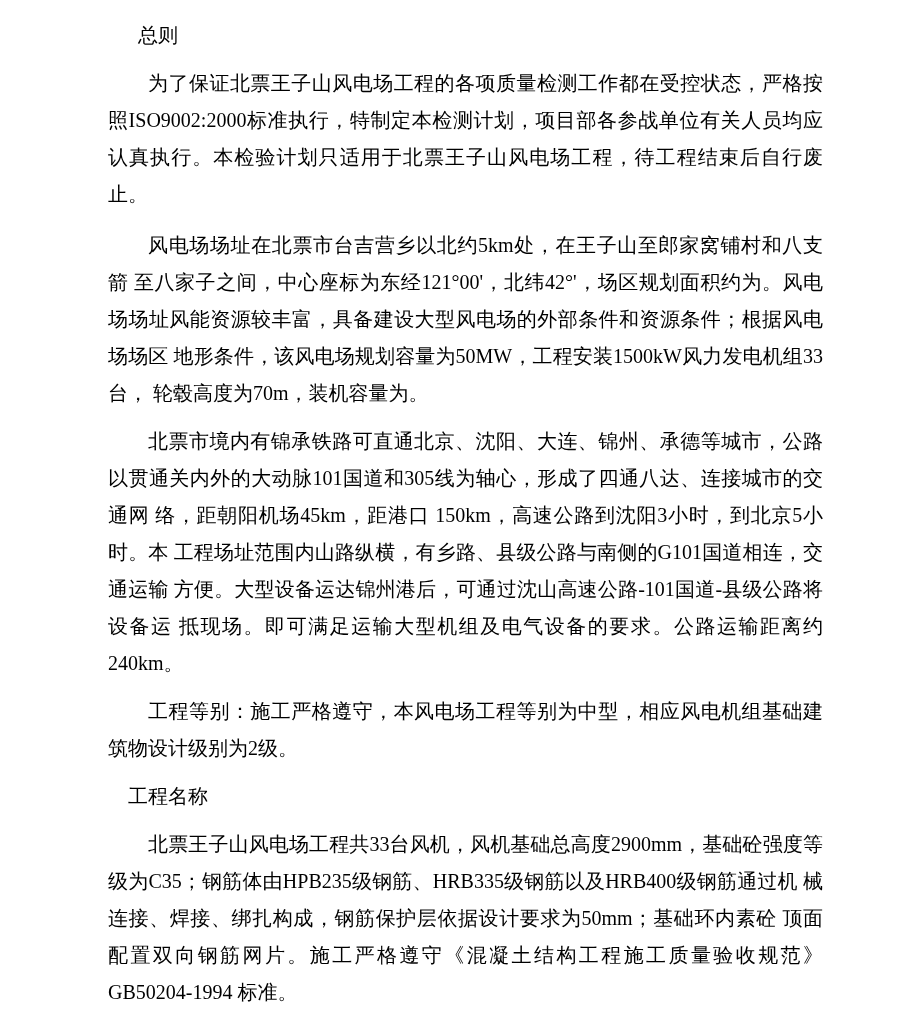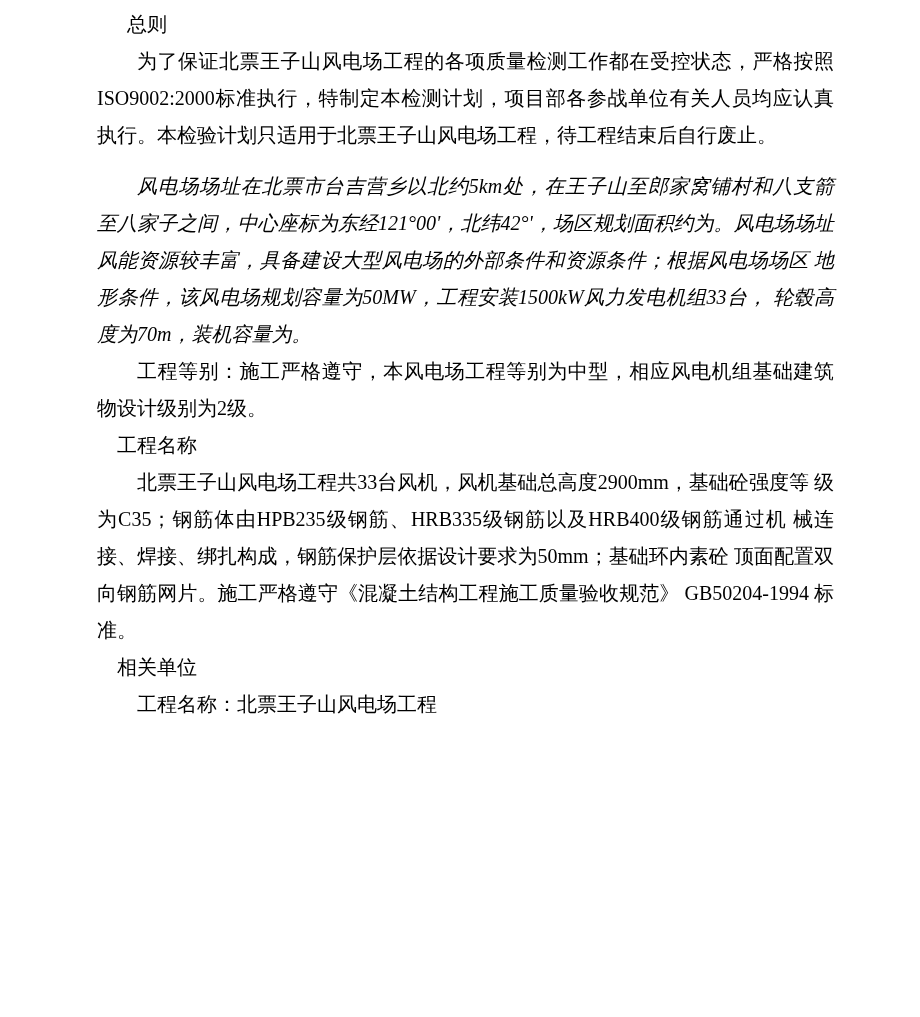--- a/index.html
+++ b/index.html
@@ -12,43 +12,44 @@
     min-height: 1017px;
     box-sizing: border-box;
     background: #ffffff;
     color: #000000;
     padding: 6px 86px 12px 97px;
     font-family: "Liberation Serif", "DejaVu Serif", serif;
     font-size: 20px;
     line-height: 37px;
   }
   .para {
-    margin: 0;
+    margin: 11px;
     text-align: justify;
     word-break: break-word;
   }
   .t0  { text-indent: 0; }
   .t1  { text-indent: 1em; }
   .t15 { text-indent: 1.5em; }
   .t2  { text-indent: 2em; }
-  .gap-top { margin-top: 14px; font-style: italic; }
+  .gap-top { margin-top: 14px; }
   .no-justify { text-align: left; }
 </style>
 </head>
 <body>
 
 <div class="page">
 
   <p class="para t15">总则</p>
 
   <p class="para t2">为了保证北票王子山风电场工程的各项质量检测工作都在受控状态，严格按照ISO9002:2000标准执行，特制定本检测计划，项目部各参战单位有关人员均应认真执行。本检验计划只适用于北票王子山风电场工程，待工程结束后自行废止。</p>
 
 
   <p class="para t2 gap-top">风电场场址在北票市台吉营乡以北约5km处，在王子山至郎家窝铺村和八支箭 至八家子之间，中心座标为东经121°00'，北纬42°'，场区规划面积约为。风电场场址风能资源较丰富，具备建设大型风电场的外部条件和资源条件；根据风电场场区 地形条件，该风电场规划容量为50MW，工程安装1500kW风力发电机组33台， 轮毂高度为70m，装机容量为。</p>
 
+  <p class="para t2">北票市境内有锦承铁路可直通北京、沈阳、大连、锦州、承德等城市，公路以贯通关内外的大动脉101国道和305线为轴心，形成了四通八达、连接城市的交通网 络，距朝阳机场45km，距港口 150km，高速公路到沈阳3小时，到北京5小时。本 工程场址范围内山路纵横，有乡路、县级公路与南侧的G101国道相连，交通运输 方便。大型设备运达锦州港后，可通过沈山高速公路-101国道-县级公路将设备运 抵现场。即可满足运输大型机组及电气设备的要求。公路运输距离约240km。</p>
 
   <p class="para t2">工程等别：施工严格遵守，本风电场工程等别为中型，相应风电机组基础建筑物设计级别为2级。</p>
 
   <p class="para t1">工程名称</p>
 
   <p class="para t2">北票王子山风电场工程共33台风机，风机基础总高度2900mm，基础砼强度等 级为C35；钢筋体由HPB235级钢筋、HRB335级钢筋以及HRB400级钢筋通过机 械连接、焊接、绑扎构成，钢筋保护层依据设计要求为50mm；基础环内素砼 顶面配置双向钢筋网片。施工严格遵守《混凝土结构工程施工质量验收规范》 GB50204-1994 标准。</p>
 
 
   <p class="para t1">相关单位</p>
 

